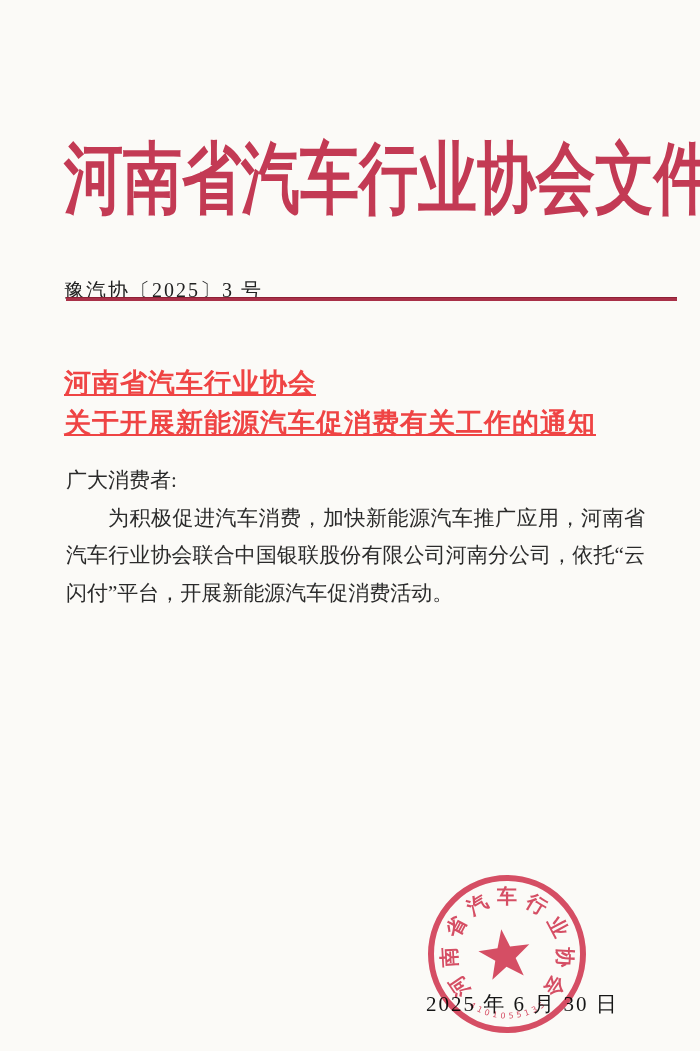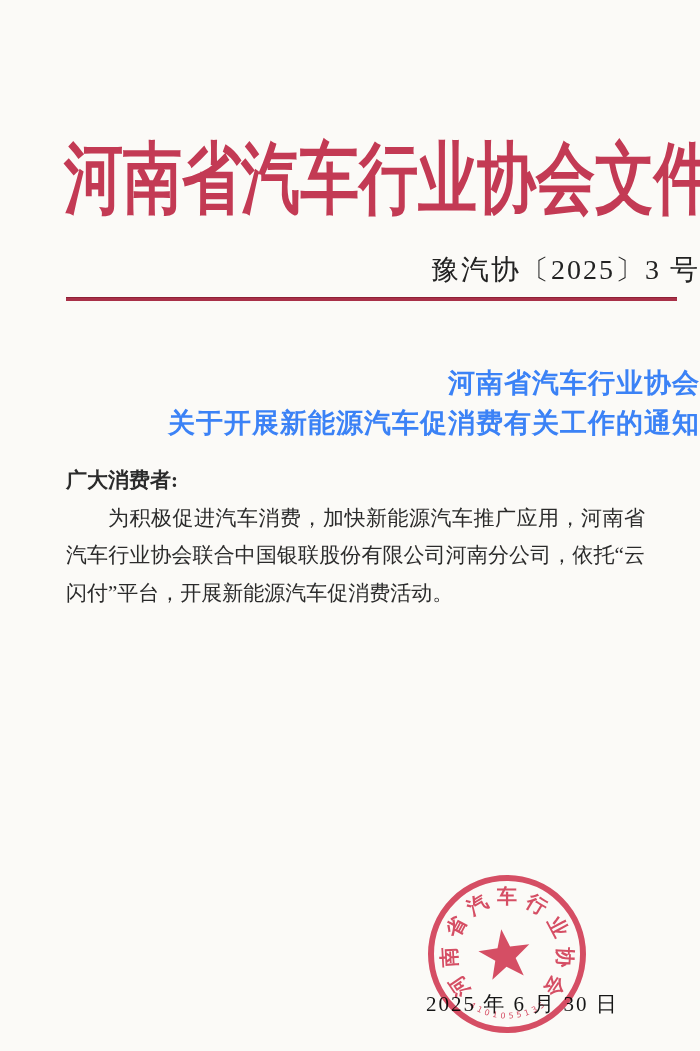--- a/index.html
+++ b/index.html
@@ -24,58 +24,58 @@
     font-size:59px;
     font-weight:bold;
     letter-spacing:0px;
     color:#c33a54;
     transform:scaleY(1.32);
     transform-origin:50% 0;
     white-space:nowrap;
   }
   .doc-number{
     position:absolute;
-    top:251px; left:64px; width:636px;
-    text-align:right;
-    font-size:28px;
+    top:277px; left:64px; width:636px;
+    text-align:left;
+    font-size:20px;
     color:#222222;
     letter-spacing:2px;
   }
   .red-divider{
     position:absolute;
     top:297px; left:66px;
     width:611px; height:3px;
     background:#a93048;
     border-top:1px solid #8d2036;
   }
   .notice-title{
     position:absolute;
     top:363px; left:64px; width:636px;
-    text-align:right;
+    text-align:left;
     font-size:27px;
     font-weight:bold;
     line-height:40px;
-    color:#3b82f6;
+    color:#ef4444;
     letter-spacing:1px;
+    text-decoration:underline;
   }
   .body-text{
     position:absolute;
     top:462px; left:66px; width:579px;
     font-size:21px;
     line-height:37.6px;
     color:#2b2b2b;
     text-align:justify;
   }
   .body-text p{
     margin:0;
     text-indent:2em;
   }
   .salutation{
     text-indent:0 !important;
-    font-weight:bold;
   }
   .signature-date{
     position:absolute;
     top:990px; left:426px;
     font-size:21px;
     color:#161616;
     letter-spacing:2px;
     z-index:3;
     white-space:nowrap;
   }

